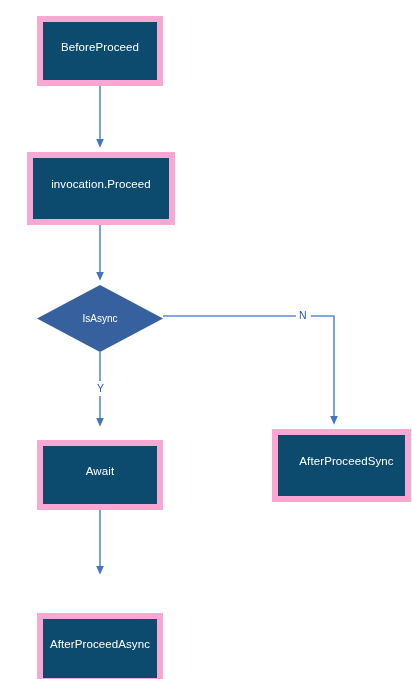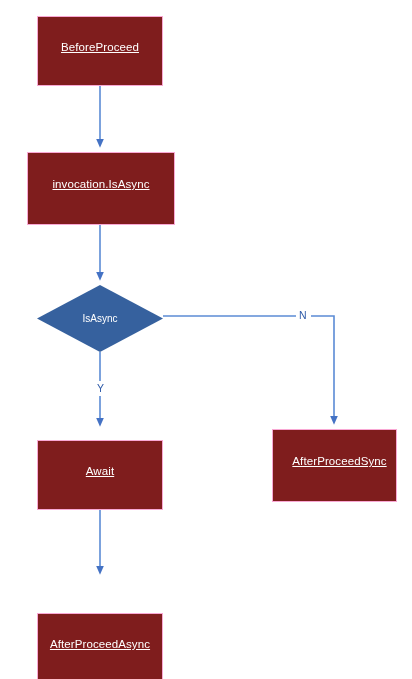--- a/index.html
+++ b/index.html
@@ -25,23 +25,22 @@
     display: flex;
     align-items: center;
     justify-content: center;
     text-align: center;
     font-size: 11.5px;
     letter-spacing: 0.1px;
     line-height: 1.1;
     white-space: nowrap;
   }
   .rect {
-    background: #7f1d1d;
-    border: 1px solid #f9a8d4;
-    text-decoration: underline;
+    background: #0c4a6e;
+    border: 6px solid #f9a8d4;
   }
   .rect .node-label {
     position: relative;
     top: -4px;
     display: block;
   }
   .diamond-wrap {
     position: absolute;
   }
   .diamond-shape {
@@ -103,33 +102,33 @@
     <path d="M311,316 L334,316 L334,420" stroke="#5B8BD5" stroke-width="1.6" fill="none" marker-end="url(#arrowhead)"></path>
 
     <path d="M100,501 L100,570" stroke="#5B8BD5" stroke-width="1.6" fill="none" marker-end="url(#arrowhead)"></path>
   </svg>
 
   <div class="node rect" style="left:37px; top:16px; width:126px; height:70px;">
     <span class="node-label">BeforeProceed</span>
   </div>
 
   <div class="node rect" style="left:27px; top:152px; width:148px; height:73px;">
-    <span class="node-label">invocation.IsAsync</span>
+    <span class="node-label">invocation.Proceed</span>
   </div>
 
   <div class="diamond-wrap" style="left:37px; top:285px; width:126px; height:67px;">
     <div class="diamond-shape"></div>
     <div class="diamond-label">IsAsync</div>
   </div>
 
   <div class="node rect" style="left:37px; top:440px; width:126px; height:70px;">
     <span class="node-label">Await</span>
   </div>
 
-  <div class="node rect" style="left:272px; top:429px; width:125px; height:73px;padding-left:10px;">
+  <div class="node rect" style="left:272px; top:429px; width:139px; height:73px;padding-left:10px;">
     <span class="node-label">AfterProceedSync</span>
   </div>
 
   <div class="node rect" style="left:37px; top:613px; width:126px; height:71px;">
     <span class="node-label">AfterProceedAsync</span>
   </div>
 
   <div class="edge-label" style="left:96px; top:383px;">Y</div>
 
   <div class="edge-label" style="left:298px; top:310px;">N</div>

